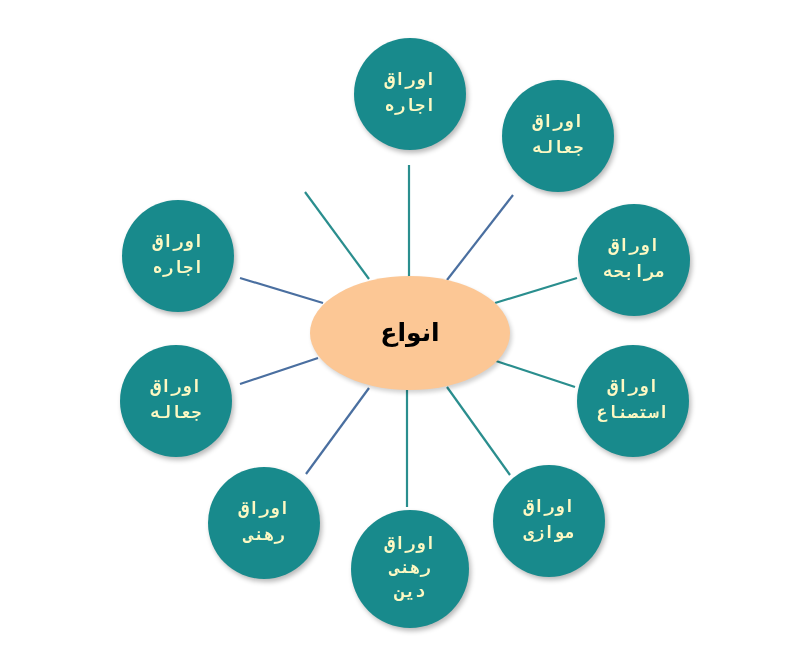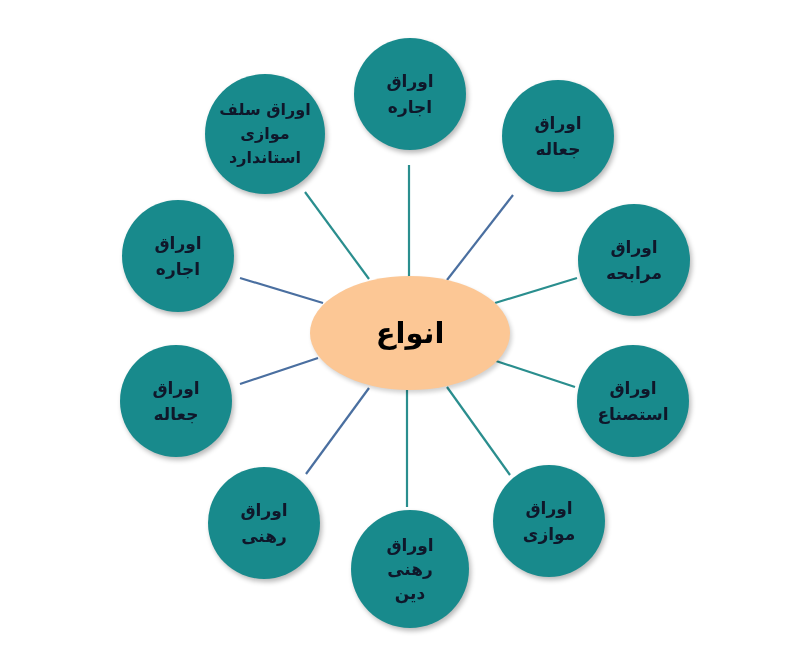--- a/index.html
+++ b/index.html
@@ -4,31 +4,31 @@
 <style>
   html, body { margin: 0; padding: 0; background: #ffffff; }
   body { width: 800px; height: 651px; position: relative; overflow: hidden;
          font-family: "DejaVu Sans", sans-serif; }
   #diagram { position: absolute; left: 0; top: 0; width: 800px; height: 651px; }
   .node {
     position: absolute; border-radius: 50%;
     background: #188a8c;
     box-shadow: 2px 3px 5px rgba(0,0,0,0.28);
     display: flex; flex-direction: column; align-items: center; justify-content: center;
-    color: #0f172a; font-weight: bold; text-align: center; direction: rtl;
-    font-size: 17px; line-height: 26px;
+    color: #fef9c3; font-weight: bold; text-align: center; direction: rtl;
+    font-size: 17px; line-height: 26px; font-family: Liberation Mono, monospace;
   }
   .node span { display: block; white-space: nowrap; }
   .center {
     position: absolute; border-radius: 50%;
     background: #fcc795;
     box-shadow: 2px 3px 4px rgba(0,0,0,0.18);
     display: flex; flex-direction: column; align-items: center; justify-content: center;
     color: #000000; font-weight: bold; text-align: center; direction: rtl;
-    font-size: 29px; line-height: 36px;
+    font-size: 25px; line-height: 36px;
   }
   .center span { display: block; white-space: nowrap; }
   svg.lines { position: absolute; left: 0; top: 0; }
 </style>
 </head>
 <body>
 
 <div id="diagram">
 
   <svg class="lines" width="800" height="651">
@@ -97,19 +97,14 @@
   <div class="node" style="left:120px; top:345px; width:112px; height:112px;">
     <span>اوراق</span>
     <span>جعاله</span>
   </div>
 
   <div class="node" style="left:122px; top:200px; width:112px; height:112px;">
     <span>اوراق</span>
     <span>اجاره</span>
   </div>
 
-  <div class="node" style="left:205px; top:74px; width:120px; height:120px; line-height:24px; font-size:16px;">
-    <span>اوراق سلف</span>
-    <span>موازی</span>
-    <span>استاندارد</span>
-  </div>
 
 </div>
 
 </body></html>

